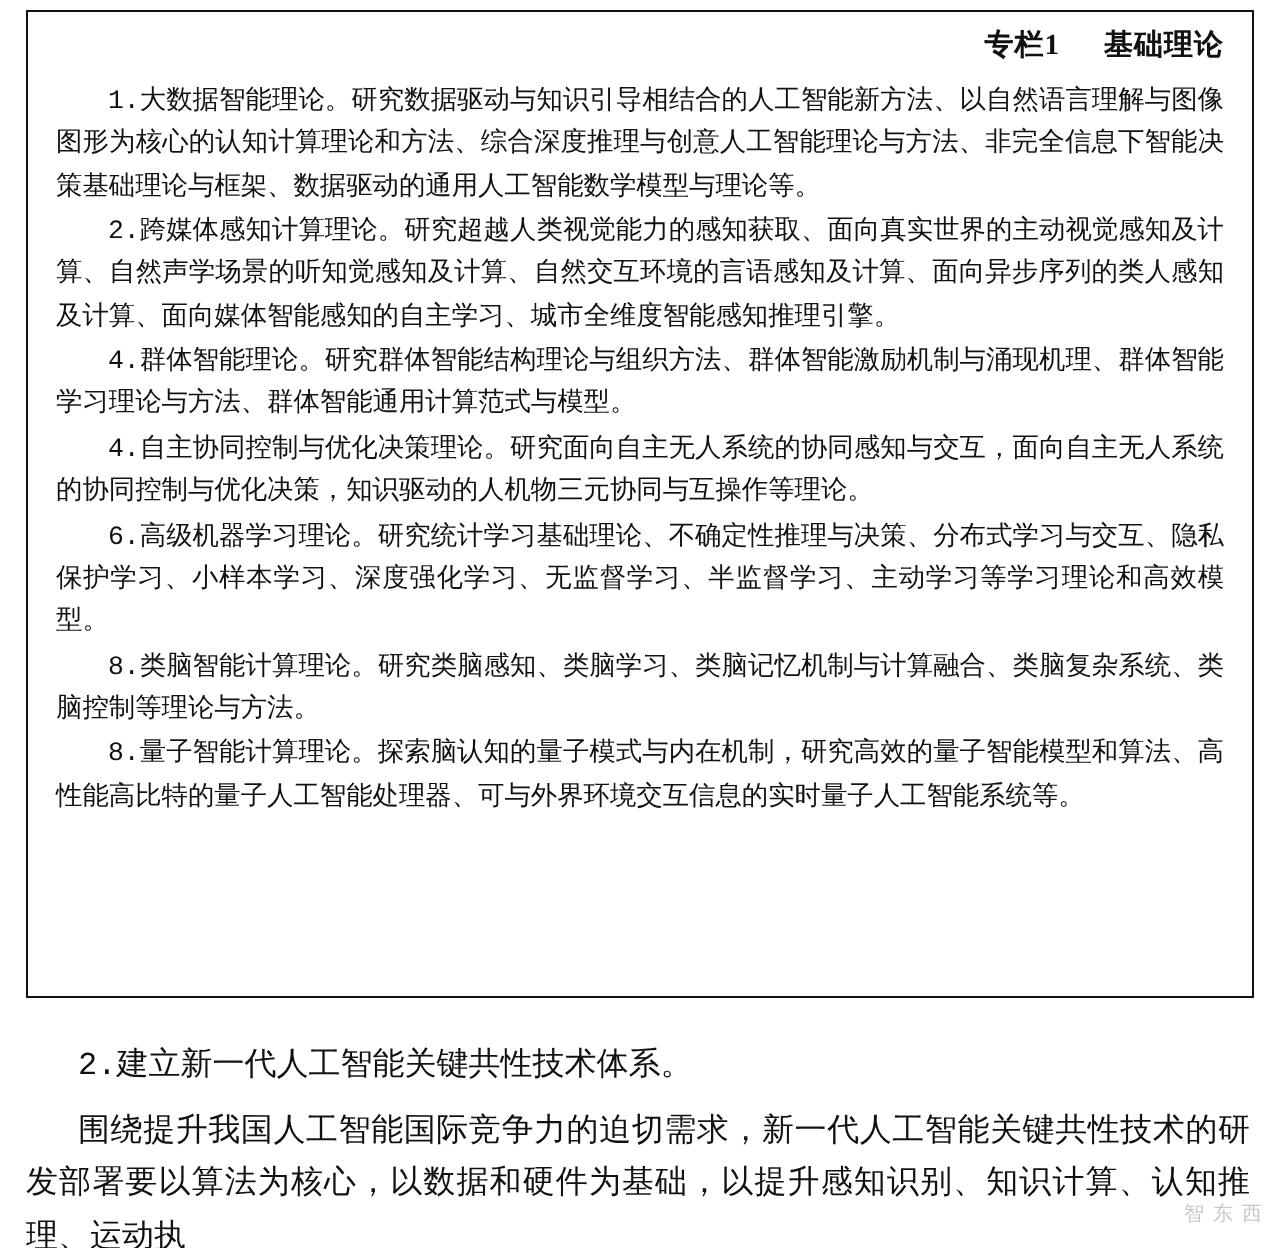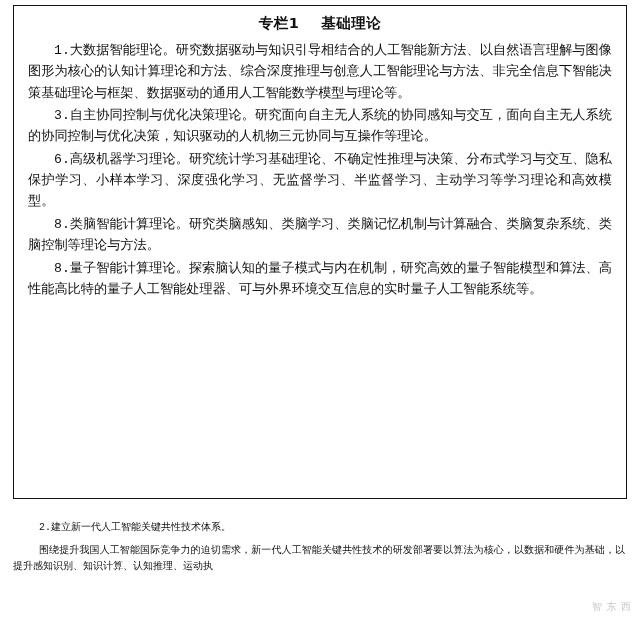--- a/index.html
+++ b/index.html
@@ -26,26 +26,27 @@
     position: absolute;
     left: 13px;
     top: 5px;
     width: 614px;
     height: 494px;
     border: 1px solid #111111;
     box-sizing: border-box;
     padding: 6px 14px 6px 14px;
   }
   .box-title {
-    text-align: center;
+    text-align: right;
     font-size: 14.5px;
     font-weight: bold;
     letter-spacing: 0.5px;
     margin: 2px 0 7px 0;
     line-height: 1.3;
+    font-family: Liberation Serif, serif;
   }
   .box-title .t-gap {
     display: inline-block;
     width: 22px;
   }
   p.para {
     margin: 0 0 1px 0;
     font-size: 13.2px;
     line-height: 1.62;
     text-align: justify;
@@ -53,21 +54,21 @@
     text-indent: 26px;
     font-family: Liberation Mono, monospace;
   }
   .after-box {
     position: absolute;
     left: 13px;
     top: 520px;
     width: 612px;
   }
   .after-box p.para {
-    font-size: 10px;
+    font-size: 16px;
     line-height: 1.66;
     margin: 0 0 6px 0;
   }
   .watermark {
     position: absolute;
     right: 8px;
     bottom: 10px;
     font-size: 10px;
     color: #b9b9b9;
     letter-spacing: 1px;
@@ -81,21 +82,23 @@
 <body>
 
 <div class="page">
 
   <div class="box">
     <div class="box-title">
       <span>专栏1</span><span class="t-gap"></span><span>基础理论</span>
     </div>
 
     <p class="para">1.大数据智能理论。研究数据驱动与知识引导相结合的人工智能新方法、以自然语言理解与图像图形为核心的认知计算理论和方法、综合深度推理与创意人工智能理论与方法、非完全信息下智能决策基础理论与框架、数据驱动的通用人工智能数学模型与理论等。</p>
-    <p class="para">3.自主协同控制与优化决策理论。研究面向自主无人系统的协同感知与交互，面向自主无人系统的协同控制与优化决策，知识驱动的人机物三元协同与互操作等理论。</p>
+    <p class="para">2.跨媒体感知计算理论。研究超越人类视觉能力的感知获取、面向真实世界的主动视觉感知及计算、自然声学场景的听知觉感知及计算、自然交互环境的言语感知及计算、面向异步序列的类人感知及计算、面向媒体智能感知的自主学习、城市全维度智能感知推理引擎。</p>
+    <p class="para">4.群体智能理论。研究群体智能结构理论与组织方法、群体智能激励机制与涌现机理、群体智能学习理论与方法、群体智能通用计算范式与模型。</p>
+    <p class="para">4.自主协同控制与优化决策理论。研究面向自主无人系统的协同感知与交互，面向自主无人系统的协同控制与优化决策，知识驱动的人机物三元协同与互操作等理论。</p>
     <p class="para">6.高级机器学习理论。研究统计学习基础理论、不确定性推理与决策、分布式学习与交互、隐私保护学习、小样本学习、深度强化学习、无监督学习、半监督学习、主动学习等学习理论和高效模型。</p>
     <p class="para">8.类脑智能计算理论。研究类脑感知、类脑学习、类脑记忆机制与计算融合、类脑复杂系统、类脑控制等理论与方法。</p>
     <p class="para">8.量子智能计算理论。探索脑认知的量子模式与内在机制，研究高效的量子智能模型和算法、高性能高比特的量子人工智能处理器、可与外界环境交互信息的实时量子人工智能系统等。</p>
   </div>
 
   <div class="after-box">
     <p class="para">2.建立新一代人工智能关键共性技术体系。</p>
     <p class="para">围绕提升我国人工智能国际竞争力的迫切需求，新一代人工智能关键共性技术的研发部署要以算法为核心，以数据和硬件为基础，以提升感知识别、知识计算、认知推理、运动执</p>
   </div>
 

